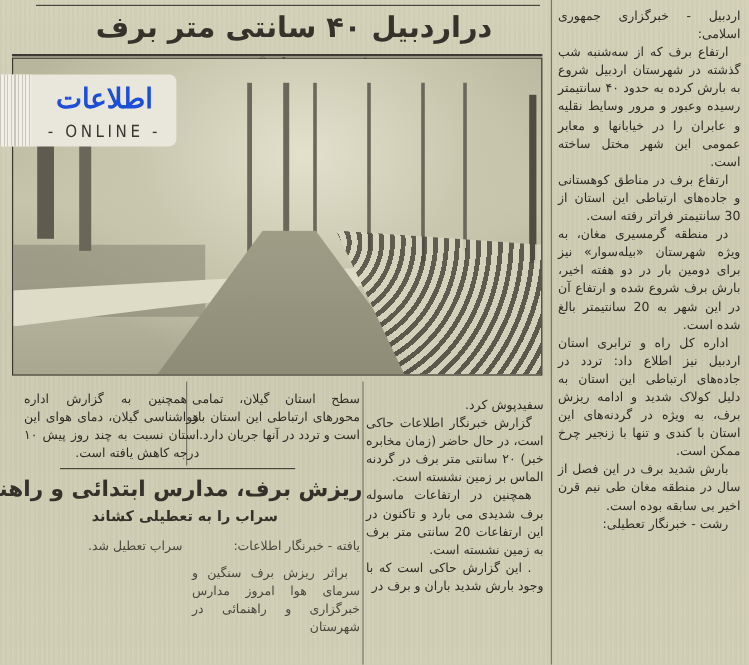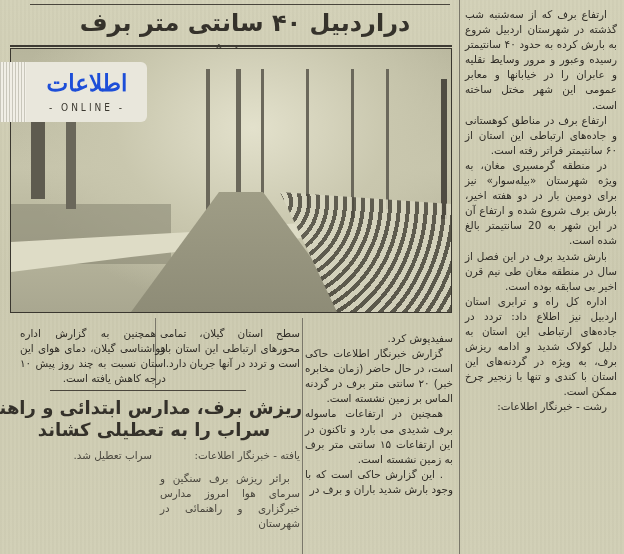--- a/index.html
+++ b/index.html
@@ -20,26 +20,26 @@
       linear-gradient(180deg,#b7b59c 0%,#c6c4ab 45%,#bdbba2 60%,#a9a790 100%);}
   .photo .tree{position:absolute;top:20px;width:3px;background:#6b685b;}
   .photo .road{position:absolute;left:120px;bottom:0;width:220px;height:120px;background:linear-gradient(180deg,#9f9d86,#8e8c77);clip-path:polygon(40% 0,60% 0,100% 100%,0 100%);}
   .photo .hedge{position:absolute;right:0;bottom:0;width:190px;height:120px;background:
     repeating-radial-gradient(circle at 10px 10px,#4d4a3f 0 4px,#d8d6c0 4px 9px);clip-path:polygon(10% 0,100% 10%,100% 100%,40% 100%);opacity:0.85;}
   .photo .snowbank{position:absolute;left:0;bottom:40px;width:300px;height:50px;background:#dedcc6;clip-path:polygon(0 40%,60% 20%,100% 0,100% 30%,40% 70%,0 100%);}
   .photo .wall{position:absolute;left:0;top:155px;width:160px;height:60px;background:#8a8874;opacity:0.6;}
   .logo{position:absolute;left:0;top:62px;width:147px;height:60px;background:#e9e7dc;border-radius:0 6px 6px 0;overflow:hidden;}
   .logo .stripes{position:absolute;left:0;top:0;width:26px;height:60px;background:repeating-linear-gradient(90deg,#c9c7bb 0 1px,#f1efe6 1px 3px);}
   .logo .fa{position:absolute;left:28px;top:2px;width:118px;height:38px;direction:rtl;text-align:center;font-family:"DejaVu Serif",serif;font-weight:bold;font-size:23px;line-height:38px;color:#1d4ed8;}
-  .logo .en{position:absolute;left:28px;top:40px;width:118px;height:16px;text-align:center;font-family:"DejaVu Sans Condensed","DejaVu Sans",sans-serif;font-size:10px;letter-spacing:3px;color:#3a372f;}
+  .logo .en{position:absolute;left:28px;top:40px;width:118px;height:16px;text-align:center;font-family:"DejaVu Sans Condensed","DejaVu Sans",sans-serif;font-size:14px;letter-spacing:3px;color:#3a372f;}
   .vrule{position:absolute;width:1px;background:#7a776a;}
   .hrule{position:absolute;height:1px;background:#4a463d;}
   .subhead{position:absolute;left:6px;top:397px;width:296px;direction:rtl;text-align:center;font-weight:bold;color:#34312a;}
   .subhead .l1{font-size:18px;line-height:22px;white-space:nowrap;}
-  .subhead .l2{font-size:18px;line-height:22px;}
+  .subhead .l2{font-size:12px;line-height:22px;}
   .faded{color:#4a473e;}
 </style>
 </head>
 <body>
 <div class="paper"></div>
 
 <div class="topline"></div>
 <div class="headline">دراردبیل ۴۰ سانتی متر برف برزمین نشست</div>
 <div class="hl-rule"></div>
 
@@ -59,34 +59,35 @@
   <div class="hedge"></div>
 </div>
 
 <div class="logo">
   <div class="stripes"></div>
   <div class="fa">اطلاعات</div>
   <div class="en">- ONLINE -</div>
 </div>
 
 <div class="col rtl" style="left:465px;top:7px;width:152px;">
+  <p class="noind">اردبیل - خبرگزاری جمهوری اسلامی:</p>
   <p>ارتفاع برف که از سه‌شنبه شب گذشته در شهرستان اردبیل شروع به بارش کرده به حدود ۴۰ سانتیمتر رسیده وعبور و مرور وسایط نقلیه و عابران را در خیابانها و معابر عمومی این شهر مختل ساخته است.</p>
-  <p>ارتفاع برف در مناطق کوهستانی و جاده‌های ارتباطی این استان از ۶۰ سانتیمتر فراتر رفته است.</p>
+  <p>ارتفاع برف در مناطق کوهستانی و جاده‌های ارتباطی این استان از 30 سانتیمتر فراتر رفته است.</p>
   <p>در منطقه گرمسیری مغان، به ویژه شهرستان «بیله‌سوار» نیز برای دومین بار در دو هفته اخیر، بارش برف شروع شده و ارتفاع آن در این شهر به 20 سانتیمتر بالغ شده است.</p>
+  <p>اداره کل راه و ترابری استان اردبیل نیز اطلاع داد: تردد در جاده‌های ارتباطی این استان به دلیل کولاک شدید و ادامه ریزش برف، به ویژه در گردنه‌های این استان با کندی و تنها با زنجیر چرخ ممکن است.</p>
   <p>بارش شدید برف در این فصل از سال در منطقه مغان طی نیم قرن اخیر بی سابقه بوده است.</p>
-  <p>اداره کل راه و ترابری استان اردبیل نیز اطلاع داد: تردد در جاده‌های ارتباطی این استان به دلیل کولاک شدید و ادامه ریزش برف، به ویژه در گردنه‌های این استان با کندی و تنها با زنجیر چرخ ممکن است.</p>
-  <p>رشت - خبرنگار اطلاعات:</p>
+  <p>رشت - خبرنگار تعطیلی:</p>
 </div>
 
 <div class="vrule" style="left:459px;top:0;height:554px;"></div>
 
 <div class="col rtl" style="left:305px;top:331px;width:148px;">
   <p class="noind">سفیدپوش کرد.</p>
   <p>گزارش خبرنگار اطلاعات حاکی است، در حال حاضر (زمان مخابره خبر) ۲۰ سانتی متر برف در گردنه الماس بر زمین نشسته است.</p>
-  <p>همچنین در ارتفاعات ماسوله برف شدیدی می بارد و تاکنون در این ارتفاعات ۱۵ سانتی متر برف به زمین نشسته است.</p>
+  <p>همچنین در ارتفاعات ماسوله برف شدیدی می بارد و تاکنون در این ارتفاعات 20 سانتی متر برف به زمین نشسته است.</p>
   <p>. این گزارش حاکی است که با وجود بارش شدید باران و برف در</p>
 </div>
 
 <div class="vrule" style="left:302px;top:318px;height:236px;"></div>
 
 <div class="col rtl" style="left:160px;top:326px;width:140px;">
   <p class="noind">سطح استان گیلان، تمامی محورهای ارتباطی این استان باز است و تردد در آنها جریان دارد.</p>
 </div>
 
 <div class="vrule" style="left:155px;top:318px;height:70px;"></div>

